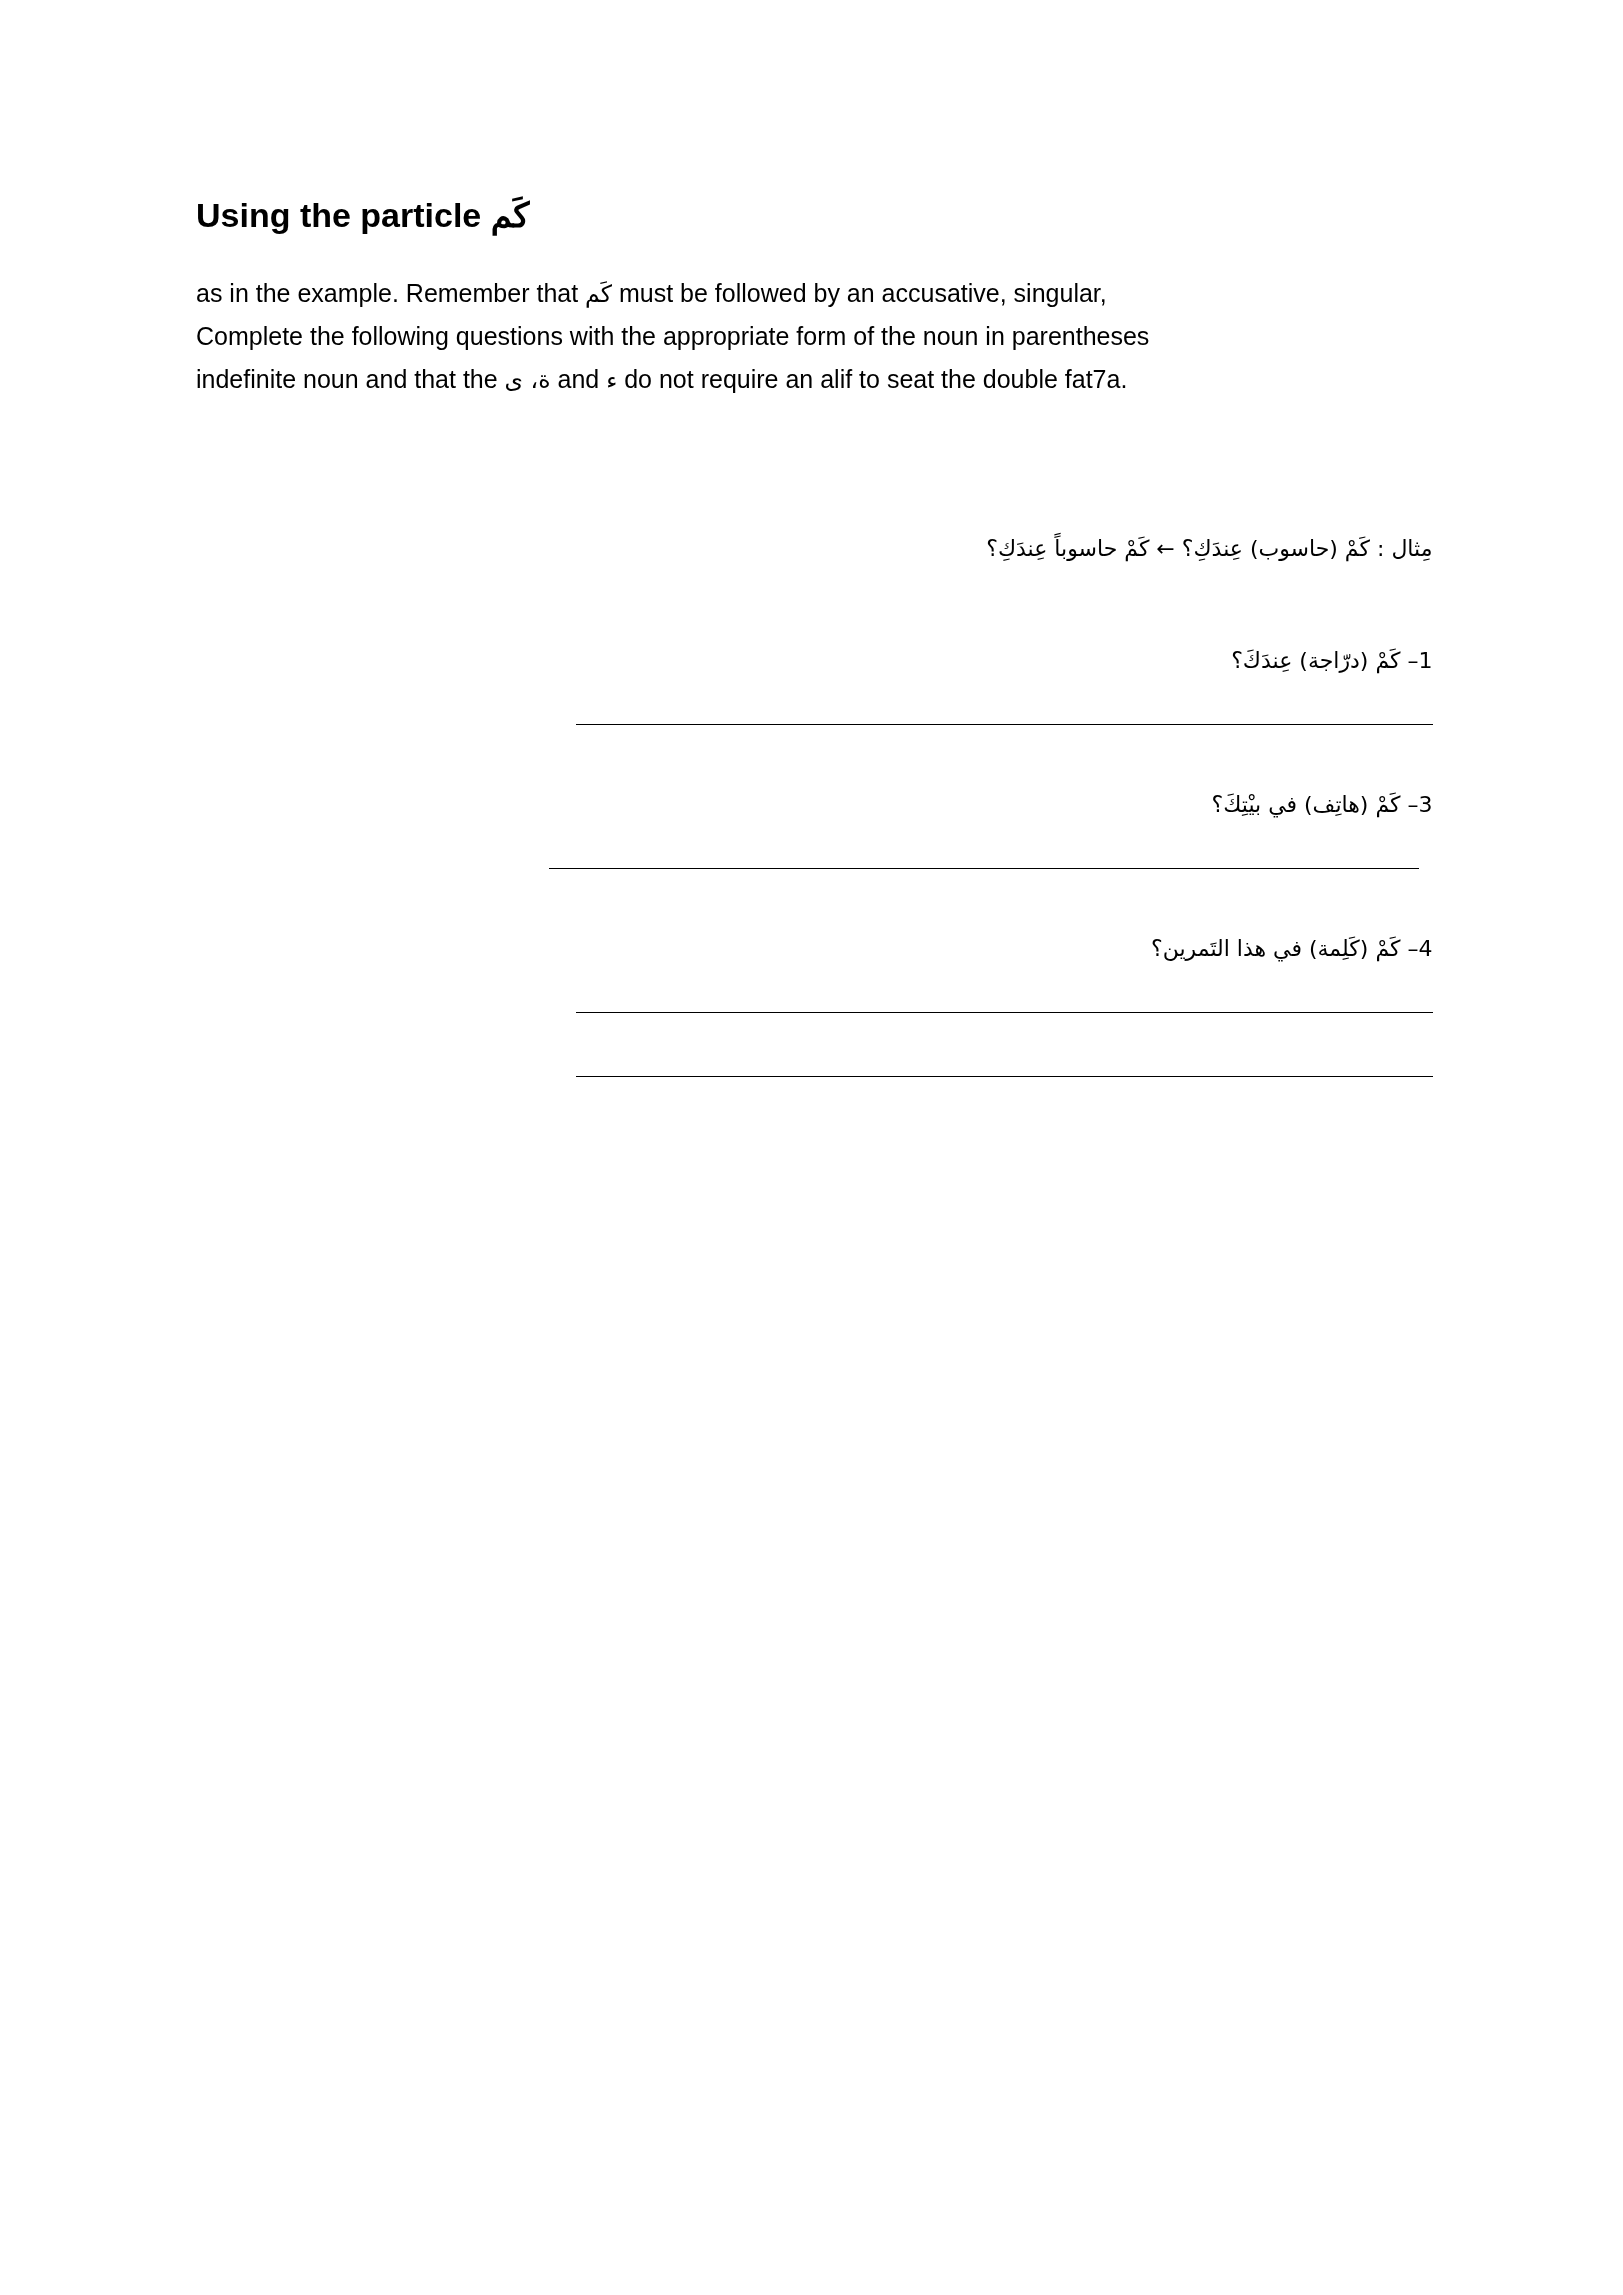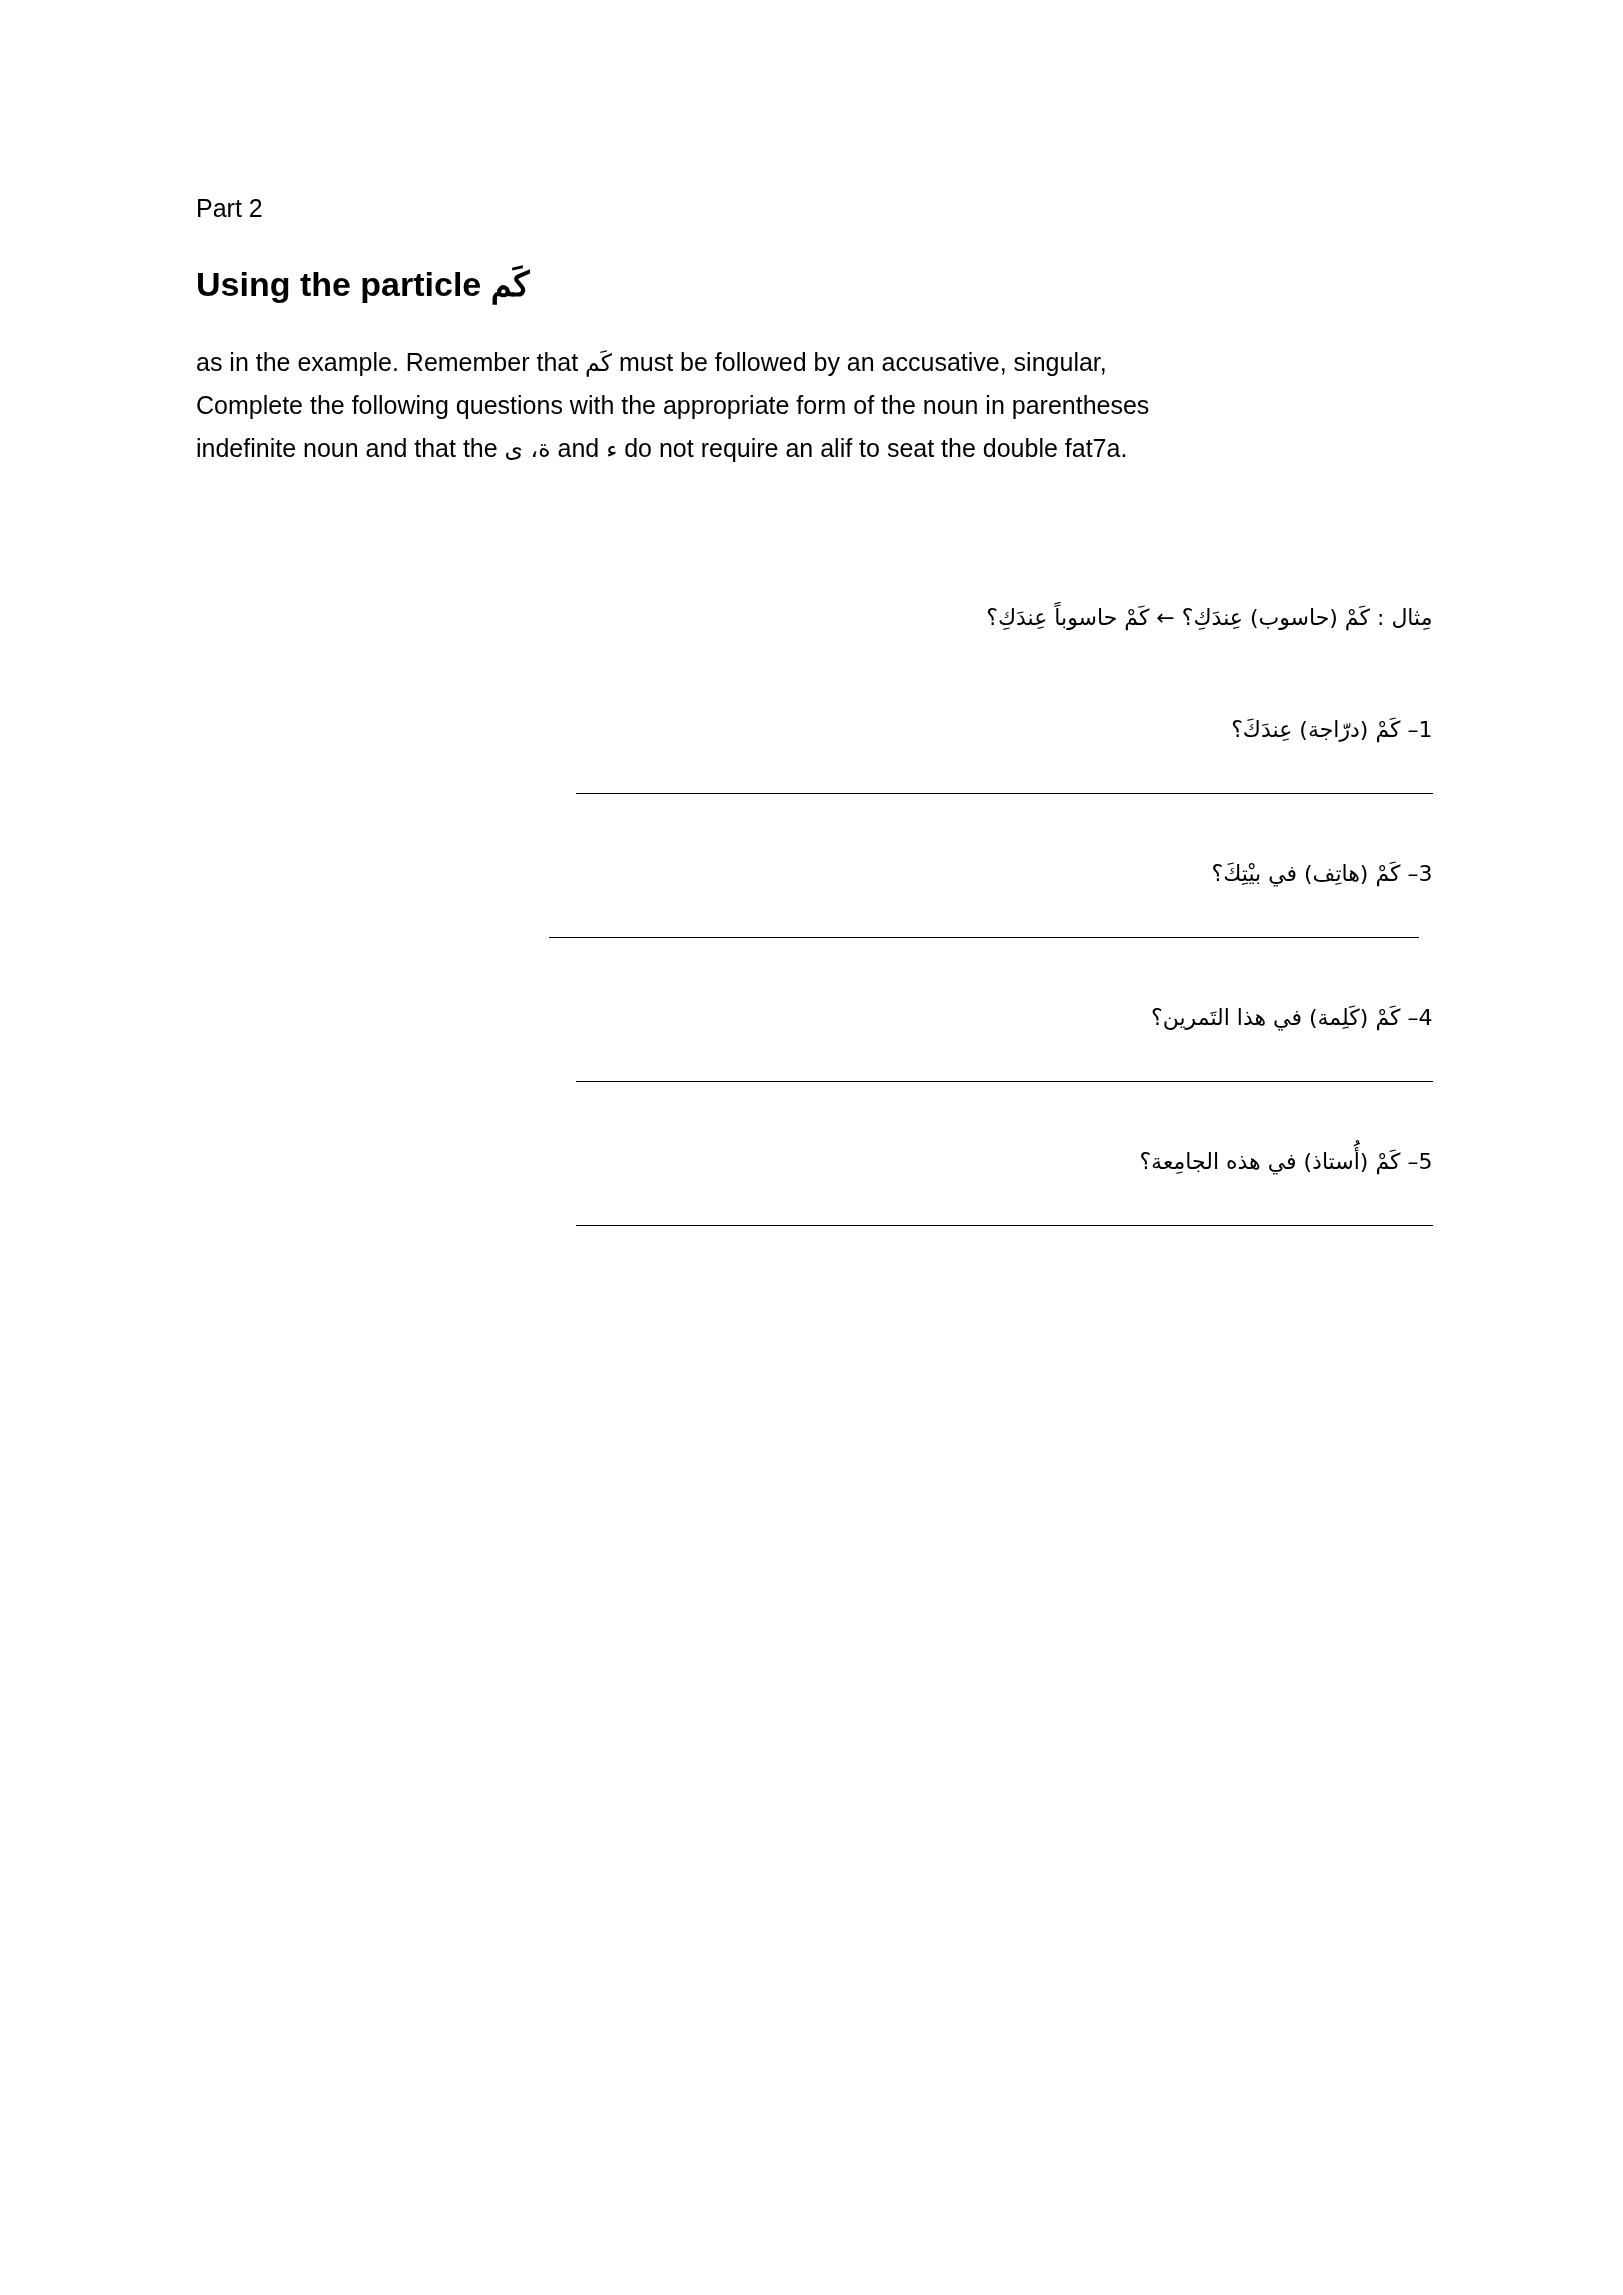--- a/index.html
+++ b/index.html
@@ -84,21 +84,20 @@
   .rule-w3 { width: 870px; margin-right: 19.6px; }
   .rule-w4 { width: 857px; margin-right: 6.5px; }
   .rule-w5 { width: 857px; margin-right: 6.5px; }
 </style>
 </head>
 <body>
 
 <div class="page">
   <div class="content">
 
-    <div class="part-label">Part 2</div>
 
     <div class="section-title"><span>Using the particle </span><span class="ar">كَم</span></div>
 
     <div class="instructions">
       <div><span>as in the example.  Remember that </span><span class="ar">كَم</span><span> must be followed by an accusative, singular,</span></div>
       <div>Complete the following questions with the appropriate form of the noun in parentheses</div>
       <div><span>indefinite noun and that the  </span><span class="ar">ة، ى</span><span> and </span><span class="ar">ء</span><span> do not require an alif to seat the double fat7a.</span></div>
     </div>
 
     <div class="exercise">
@@ -115,20 +114,19 @@
         <div class="ar-line q-text">3– كَمْ (هاتِف) في بيْتِكَ؟</div>
         <div class="answer-rule rule-w3"></div>
       </div>
 
       <div class="item">
         <div class="ar-line q-text">4– كَمْ (كَلِمة) في هذا التَمرين؟</div>
         <div class="answer-rule rule-w4"></div>
       </div>
 
       <div class="item">
-        <div class="ar-line q-text">5– كَمْ (أُستاذ) في هذه الجامِعة؟</div>
         <div class="answer-rule rule-w5"></div>
       </div>
 
     </div>
   </div>
 </div>
 
 
 </body></html>

